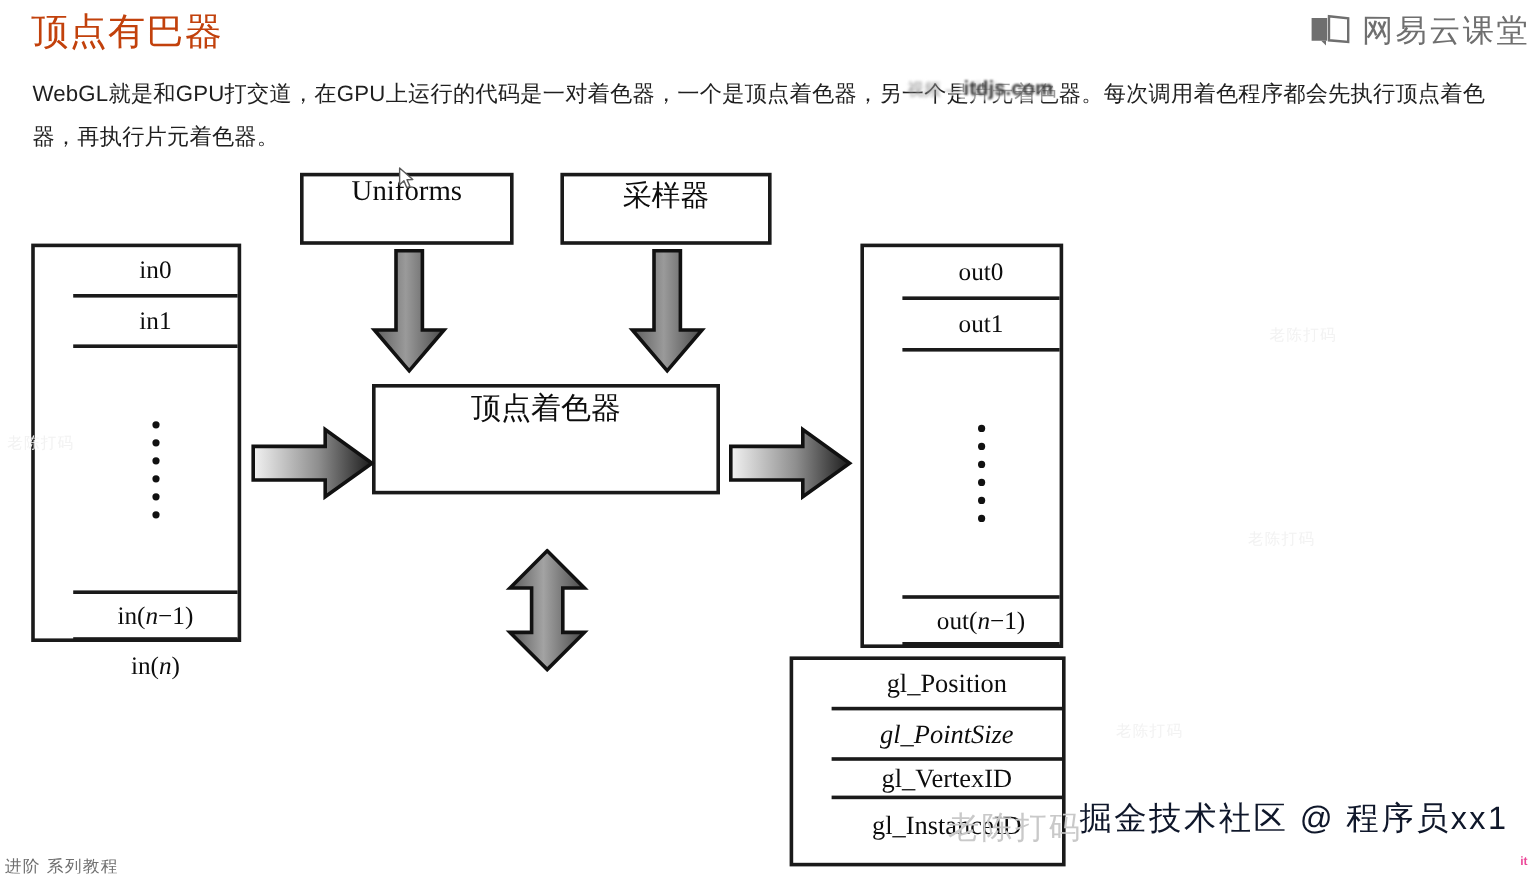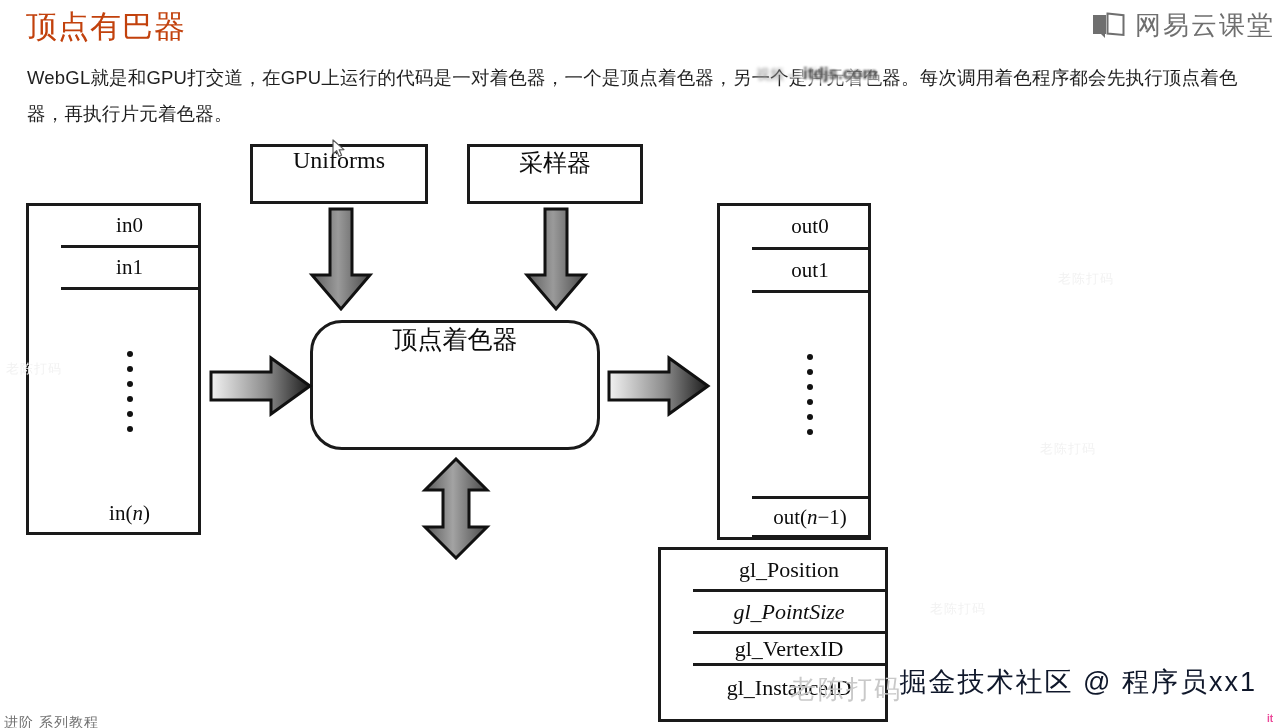--- a/index.html
+++ b/index.html
@@ -223,26 +223,29 @@
     <div class="cell blank" style="height:202px;">
       <span class="vdots">
         <i></i>
           <i></i>
           <i></i>
           <i></i>
           <i></i>
           <i></i>
       </span>
     </div>
+    <div class="cell" style="height:42px; border-top:3px solid #1a1a1a;">
+      <span>in(<span class="ital">n</span>−1)</span>
+    </div>
     <div class="cell last" style="height:42px;">
       <span>in(<span class="ital">n</span>)</span>
     </div>
   </div>
 
-  <div class="stack" style="left:717px; top:203px; width:154px; height:337px;">
+  <div class="stack" style="left:717px; top:203px; width:169px; height:337px;">
     <div class="cell" style="height:44px;">
       <span>out0</span>
     </div>
     <div class="cell" style="height:43px;">
       <span>out1</span>
     </div>
     <div class="cell blank" style="height:203px;">
       <span class="vdots">
         <i></i>
           <i></i>
@@ -268,21 +271,21 @@
       <span>gl_PointSize</span>
     </div>
     <div class="cell" style="height:32px; font-size:22px;">
       <span>gl_VertexID</span>
     </div>
     <div class="cell last" style="height:43px; font-size:22px;">
       <span>gl_InstanceID</span>
     </div>
   </div>
 
-  <div class="dbox" style="left:310px; top:320px; width:290px; height:130px; font-size:25px;border-radius:32px;">
+  <div class="dbox" style="left:310px; top:320px; width:290px; height:92px; font-size:25px;">
     <span>顶点着色器</span>
   </div>
 
 
   <div class="arrow" style="left:306px; top:207px; width:70px; height:105px;">
     <svg width="70" height="105" viewBox="0 0 70 105" xmlns="http://www.w3.org/2000/svg">
       <defs>
         <linearGradient id="gdown1" x1="0" y1="0" x2="1" y2="0">
           <stop offset="0%" stop-color="#5d5d5d"></stop>
           <stop offset="45%" stop-color="#9a9a9a"></stop>

